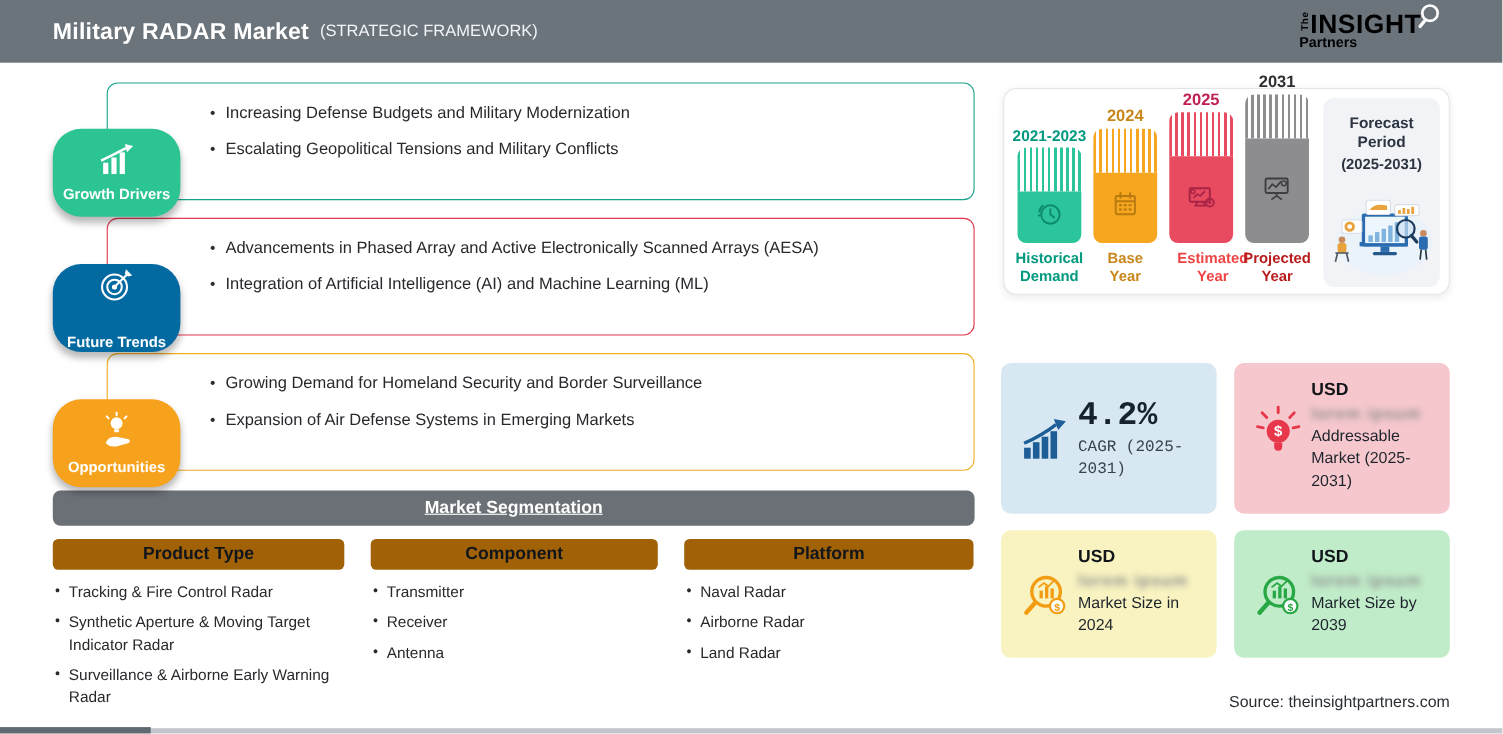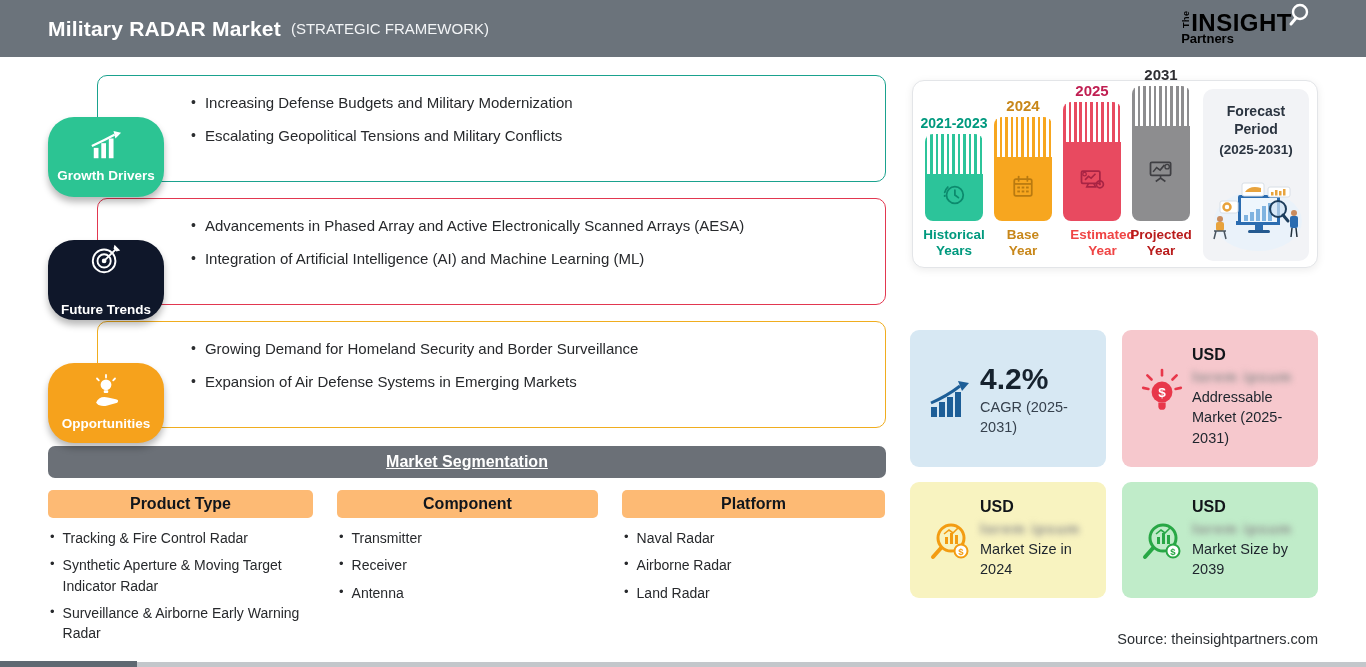--- a/index.html
+++ b/index.html
@@ -22,34 +22,34 @@
   .sect { position:relative; height:107px; margin-bottom:16px; }
   .sect-box { position:absolute; left:49px; right:0; top:0; bottom:0; background:#fff;
               border-radius:10px; border:1.6px solid; }
   .sect-growth  .sect-box { border-color:#1aa28e; }
   .sect-trends  .sect-box { border-color:#e23750; }
   .sect-opps    .sect-box { border-color:#f0ad1f; }
   .pill { position:absolute; left:0; top:50%; transform:translateY(-50%); width:116px; height:80px;
           border-radius:26px; display:flex; flex-direction:column; align-items:center; justify-content:center;
           box-shadow:0 5px 7px rgba(0,0,0,.28); z-index:2;margin-top:28px; }
   .sect-growth .pill { background:#2cc493; }
-  .sect-trends .pill { background:#0f172a;gap:20px; }
+  .sect-trends .pill { background:#0369a1;gap:20px; }
   .sect-opps   .pill { background:#f6a21c; }
   .pill-label { color:#fff; font-size:13.5px; font-weight:bold; margin-top:2px; white-space:nowrap; }
   .sect-bullets { position:absolute; left:143px; top:18px; right:16px; }
   .bullet { display:flex; font-size:15px; color:#27292c; margin-bottom:13px; line-height:1.35; }
   .bullet .dot { margin-right:9px; font-size:14px; color:#2b2d30; }
 
   
   .seg-title-bar { position:absolute; left:48px; top:446px; width:838px; height:32px; background:#6b7077;
                    border-radius:7px; display:flex; align-items:center; justify-content:center; }
   .seg-title { color:#fff; font-size:16px; font-weight:bold;text-decoration:underline; }
   .seg-cols { position:absolute; left:48px; top:490px; width:838px; display:grid;
               grid-template-columns:265px 261px 263px; column-gap:24px; }
-  .seg-col-header { background:#fdba74; border-radius:5px; height:28px; display:flex; align-items:center;
+  .seg-col-header { background:#a16207; border-radius:5px; height:28px; display:flex; align-items:center;
                     justify-content:center; font-size:16px; font-weight:bold; color:#10151c; }
   .seg-items { margin-top:10px; padding-left:2px; }
   .seg-item { display:flex; font-size:14px; color:#27292c; margin-bottom:7px; line-height:1.45; }
   .seg-item .dot { margin-right:8px; font-size:13px; }
 
   
   .timeline-card { position:absolute; left:912px; top:80px; width:406px; height:188px; background:#fff;
                    border:1px solid #e3e5e8; border-radius:12px; box-shadow:0 2px 8px rgba(0,0,0,.08);
                    display:flex; padding:8px 8px 6px 12px; }
   .tl-bars { display:flex; gap:11px; align-items:flex-end; flex:1; padding-bottom:2px; }
@@ -78,21 +78,21 @@
                     padding-top:13px; display:flex; flex-direction:column; }
   .forecast-line { font-size:14px; font-weight:bold; color:#2b3440; line-height:1.3; }
   .forecast-range { font-size:13.5px; font-weight:bold; color:#2b3440; margin-top:4px; }
   .forecast-illustration { margin-top:auto; padding:0 2px 4px 2px; }
 
   
   .outlook-title { position:absolute; left:910px; top:291px; font-size:21px; font-weight:bold; color:#1b2026; }
   .outlook-grid { position:absolute; left:910px; top:330px; width:408px; display:grid;
                   grid-template-columns:196px 196px; grid-template-rows:137px 116px; gap:15px 16px; }
   .ocard { border-radius:9px; padding:14px 12px 12px 14px; display:flex; align-items:center; }
-  .ocard-blue   { background:#d7e8f3; }
+  .ocard-blue   { background:#d7e8f3;font-family:Liberation Mono, monospace; }
   .ocard-pink   { background:#f6c8cd; align-items:flex-start; padding-top:16px; }
   .ocard-yellow { background:#f8f3c0; align-items:flex-start; padding-top:16px; }
   .ocard-green  { background:#c0ecc9; align-items:flex-start; padding-top:16px; }
   .ocard-icon { flex:0 0 52px; display:flex; justify-content:center; }
   .ocard-pink .ocard-icon, .ocard-yellow .ocard-icon, .ocard-green .ocard-icon { margin-top:22px; }
   .ocard-body { flex:1; padding-left:4px; }
   .ocard-big-value { font-size:30px; font-weight:bold; color:#16222e; line-height:1.1; }
   .ocard-caption { font-size:14.5px; color:#36414d; margin-top:3px; line-height:1.35; }
   .ocard-currency { font-size:16px; font-weight:bold; color:#111519; }
   .ocard-blur { display:inline-block; font-size:15px; font-weight:bold; color:#8e8e8e;
@@ -277,21 +277,21 @@
           <span>
             <svg width="30" height="30" viewBox="0 0 34 34">
               <circle cx="18" cy="17" r="9.5" fill="none" stroke="#0c8a6d" stroke-width="2"></circle>
               <path d="M18 11.5 v5.5 l4 3" fill="none" stroke="#0c8a6d" stroke-width="2" stroke-linecap="round"></path>
               <path d="M6.5 14 a12 12 0 0 1 3.5 -6" fill="none" stroke="#0c8a6d" stroke-width="2" stroke-linecap="round"></path>
               <circle cx="6.5" cy="18" r="1.2" fill="#0c8a6d"></circle>
             </svg>
           </span>
         </div>
         <div class="tbar-label">
-          <span>Historical</span><br><span>Years</span>
+          <span>Historical</span><br><span>Demand</span>
         </div>
       </div>
       <div class="tbar tbar2">
         <div class="tbar-year">2024</div>
         <div class="tbar-stripe"></div>
         <div class="tbar-solid">
           <span>
             <svg width="28" height="28" viewBox="0 0 32 32">
               <rect x="6" y="7" width="20" height="19" rx="2" fill="none" stroke="#b97a10" stroke-width="2"></rect>
               <line x1="6" y1="12.5" x2="26" y2="12.5" stroke="#b97a10" stroke-width="2"></line>

